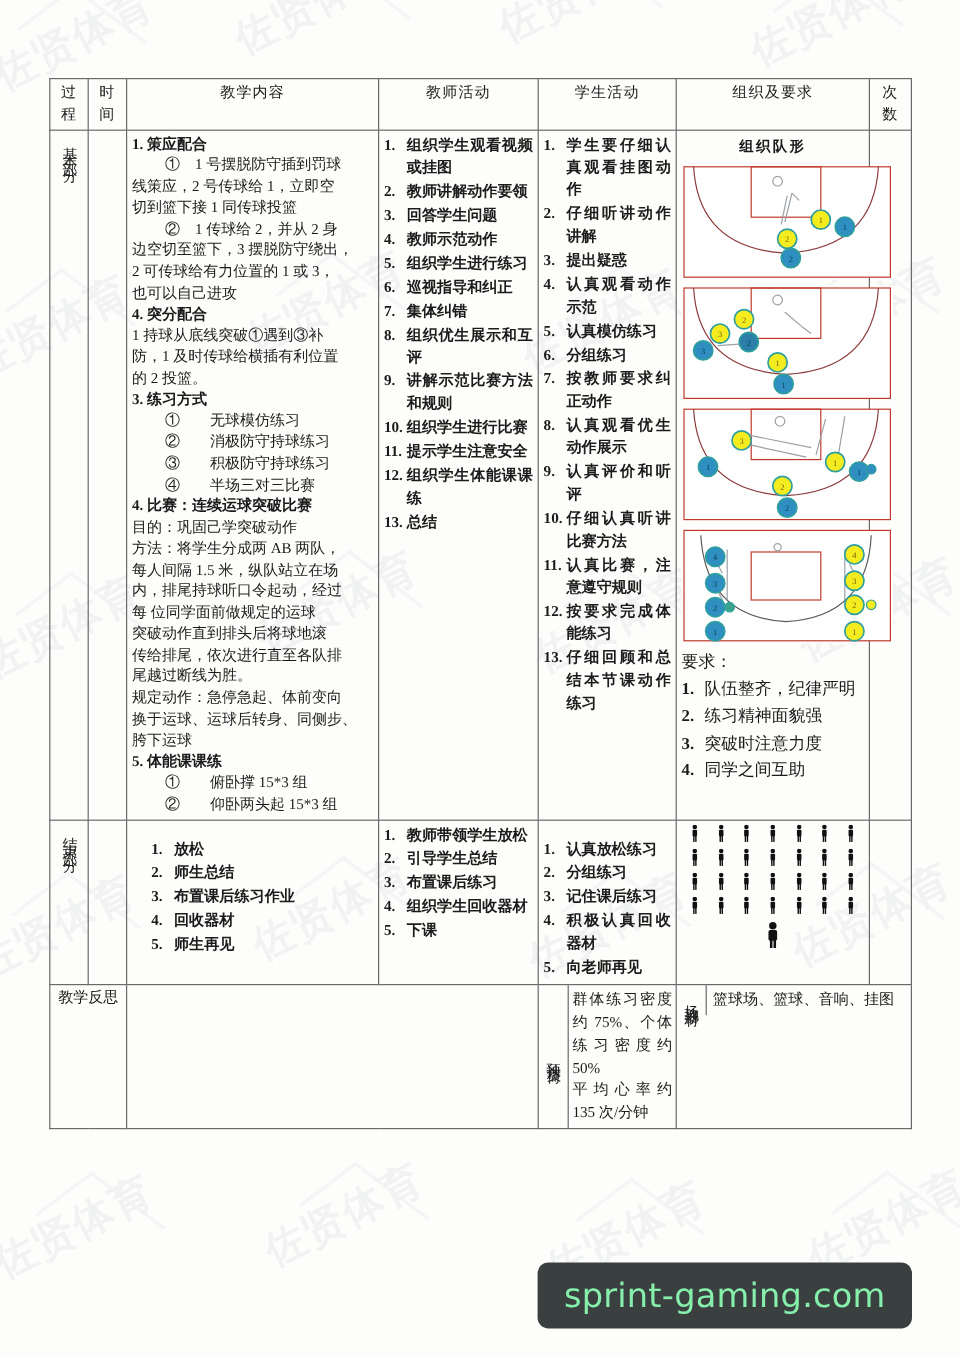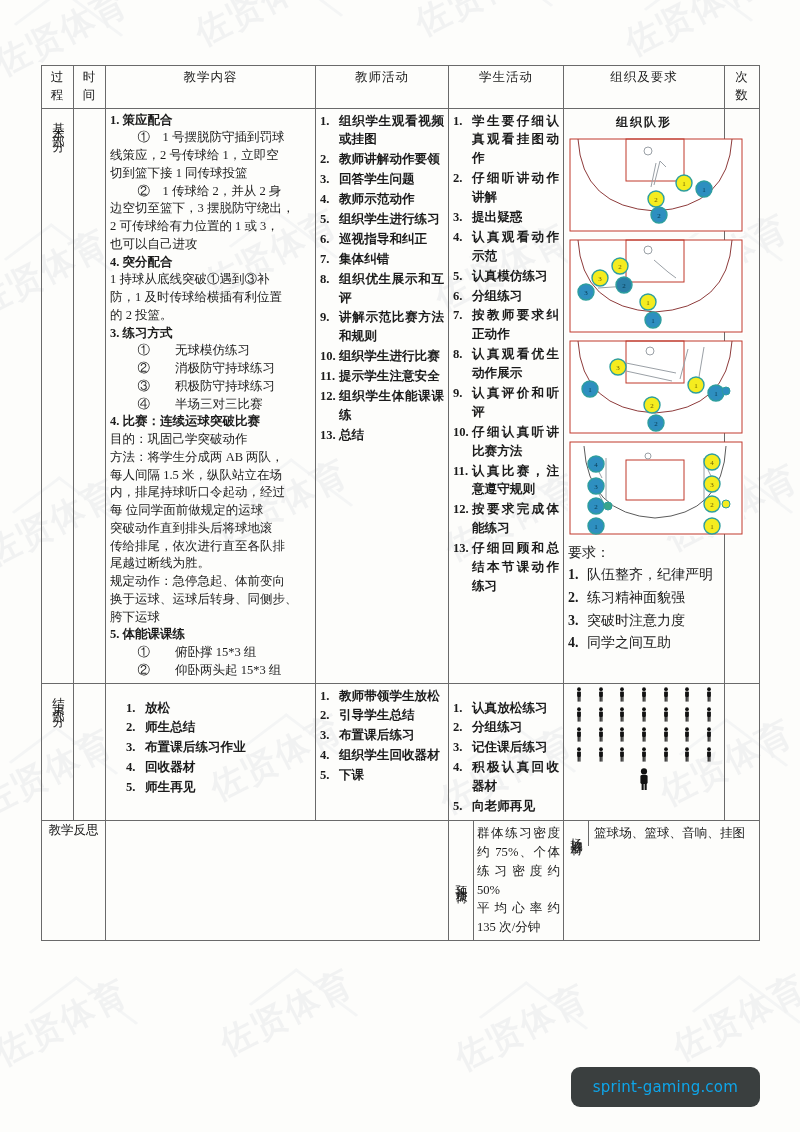--- a/index.html
+++ b/index.html
@@ -79,31 +79,31 @@
   .req ol{margin:0;padding:0;list-style:none;}
   .req li{display:flex;gap:4px;margin-bottom:1px;}
   .req li .n{font-weight:bold;min-width:15px;}
 
   
   .formation{padding:6px 4px 2px;}
   .frow{display:flex;justify-content:space-around;margin-bottom:5px;}
   .teacher-row{display:flex;justify-content:center;margin-top:6px;}
 
   
-  .small-v{font-size:12.5px;line-height:1.25;text-align:center;font-family:Liberation Mono, monospace;}
+  .small-v{font-size:12.5px;line-height:1.25;text-align:center;}
   .load-txt{font-size:12.6px;line-height:1.5;text-align:justify;}
 
   
   #badge{
     position:absolute;right:40px;bottom:25px;z-index:5;
-    background:#3a3f3f;color:#0ea5e9;
+    background:#3a3f3f;color:#86efac;
     border-radius:9px;
     padding:11px 22px;
     font-family:"DejaVu Sans","Liberation Sans",sans-serif;
-    font-size:15px;letter-spacing:.2px;
+    font-size:28px;letter-spacing:.2px;
   }
 </style>
 </head>
 <body>
 
 <div id="wm">
   <div class="wm-tile" style="left:-10px;top:10px;">
     <div class="wm-chev" style="left:40px;top:-10px;"></div>
     <div class="wm-text">佐贤体育</div>
   </div>

